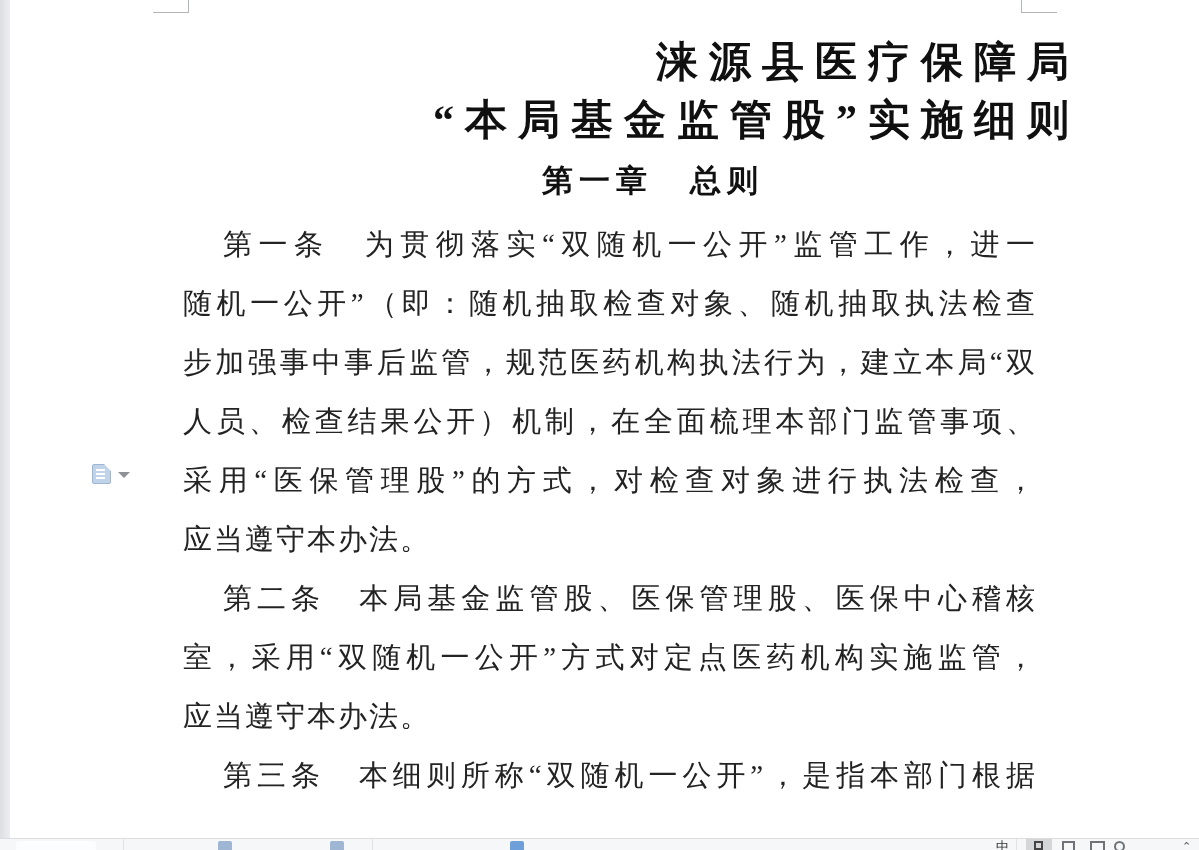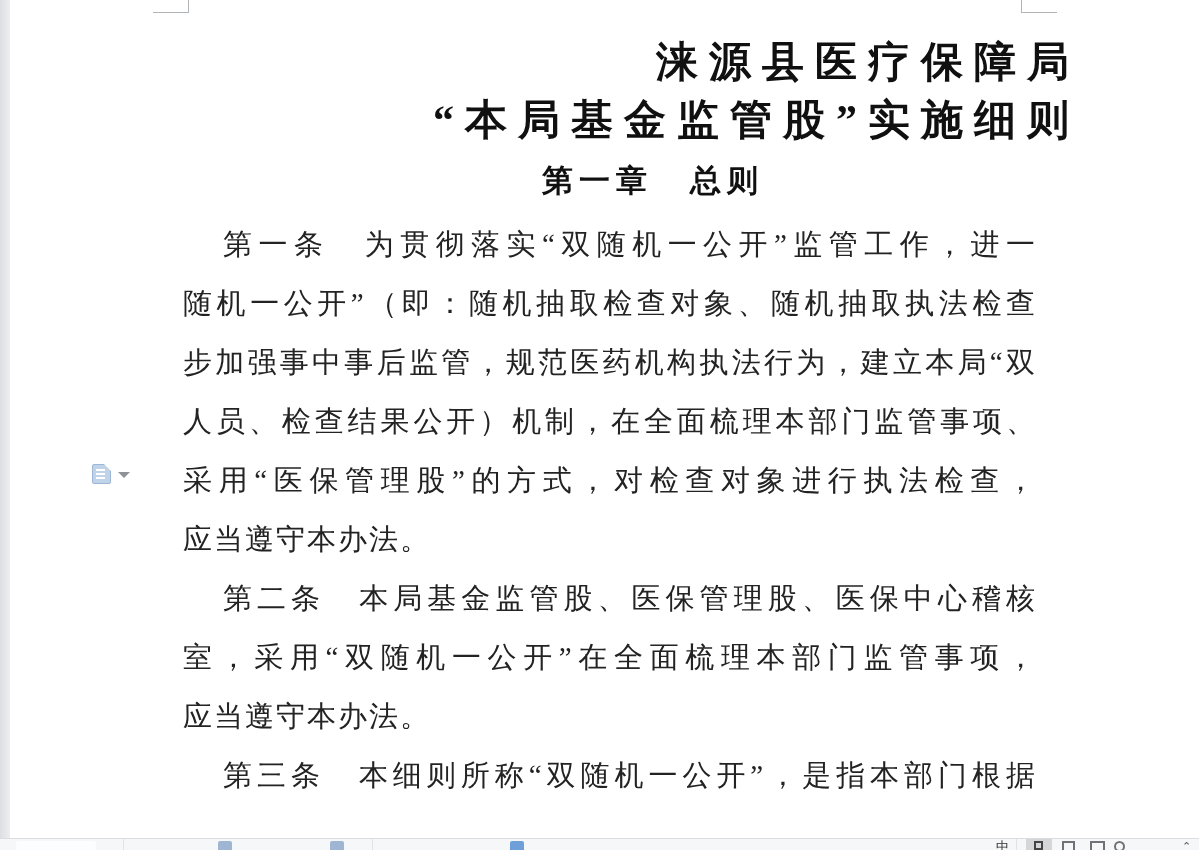--- a/index.html
+++ b/index.html
@@ -108,21 +108,21 @@
   <h2 class="chapter">第一章　总则</h2>
 
   <div class="body-text">
       <div class="bline indent just">第一条　为贯彻落实“双随机一公开”监管工作，进一</div>
       <div class="bline just">随机一公开”（即：随机抽取检查对象、随机抽取执法检查</div>
       <div class="bline just">步加强事中事后监管，规范医药机构执法行为，建立本局“双</div>
       <div class="bline just">人员、检查结果公开）机制，在全面梳理本部门监管事项、</div>
       <div class="bline just">采用“医保管理股”的方式，对检查对象进行执法检查，</div>
       <div class="bline">应当遵守本办法。</div>
       <div class="bline indent just">第二条　本局基金监管股、医保管理股、医保中心稽核</div>
-      <div class="bline just">室，采用“双随机一公开”在全面梳理本部门监管事项，</div>
+      <div class="bline just">室，采用“双随机一公开”方式对定点医药机构实施监管，</div>
       <div class="bline">应当遵守本办法。</div>
       <div class="bline indent just">第三条　本细则所称“双随机一公开”，是指本部门根据</div>
     </div>
 
   <div class="margin-widget">
     <span class="doc-icon"></span>
     <span class="chevron"></span>
   </div>
 
   <div class="taskbar">

